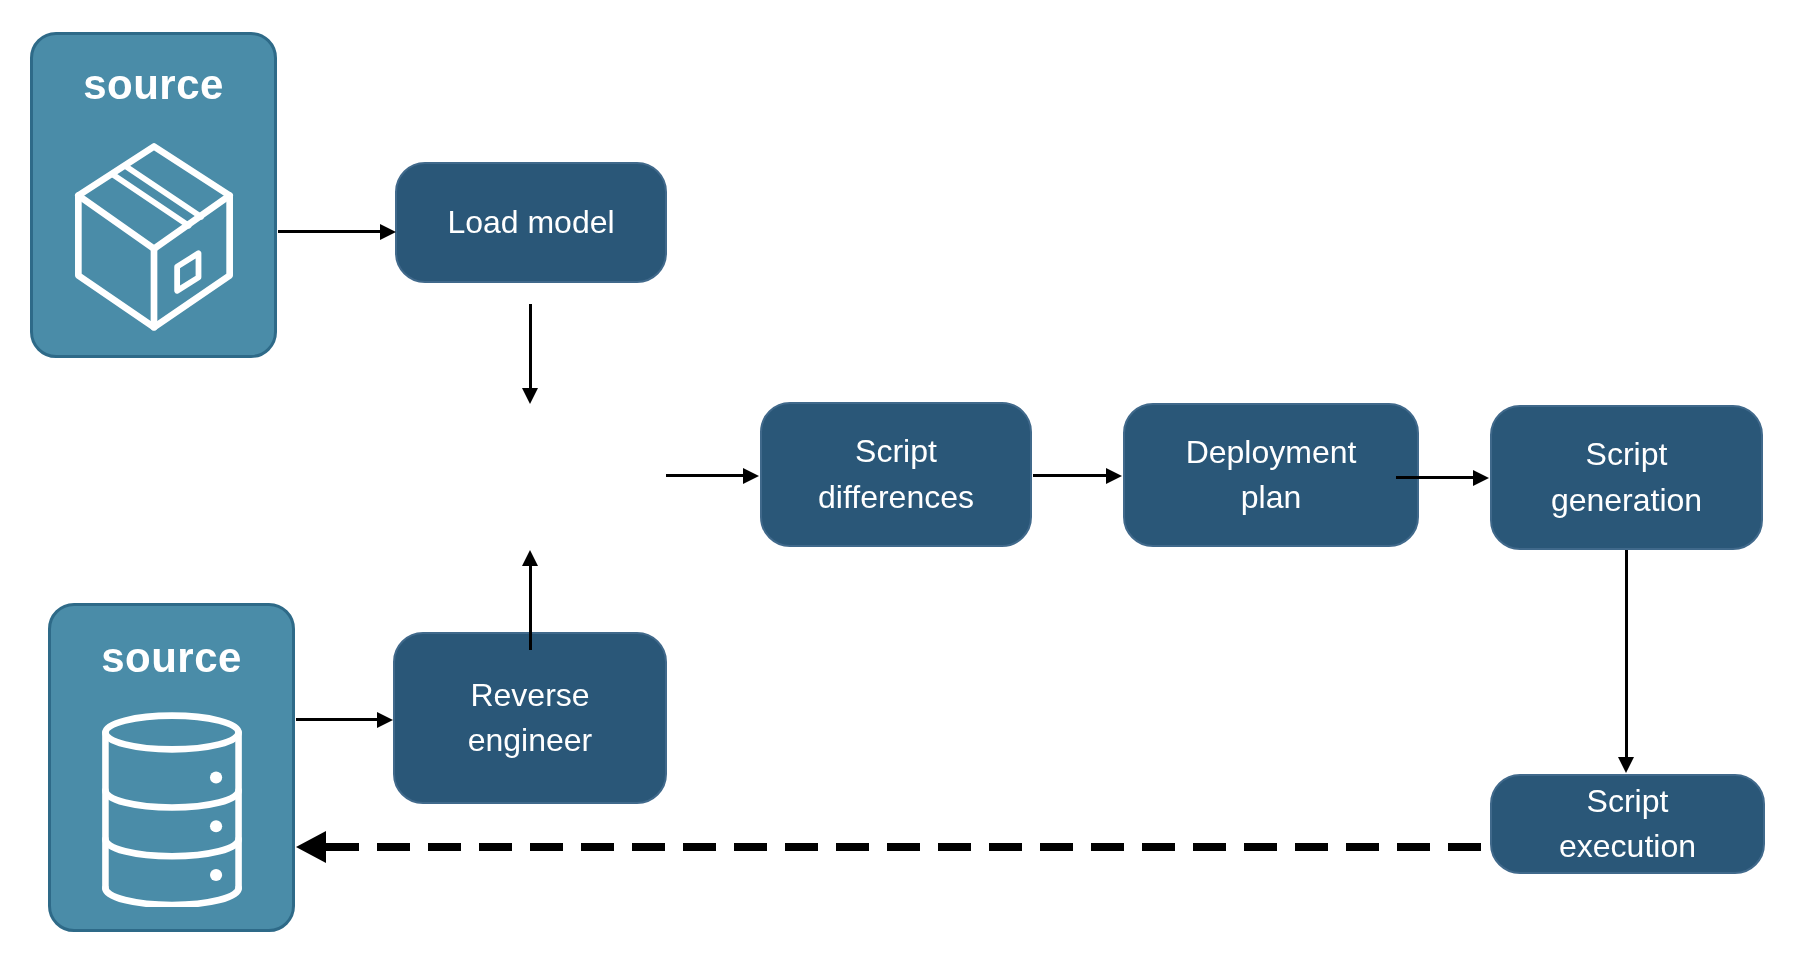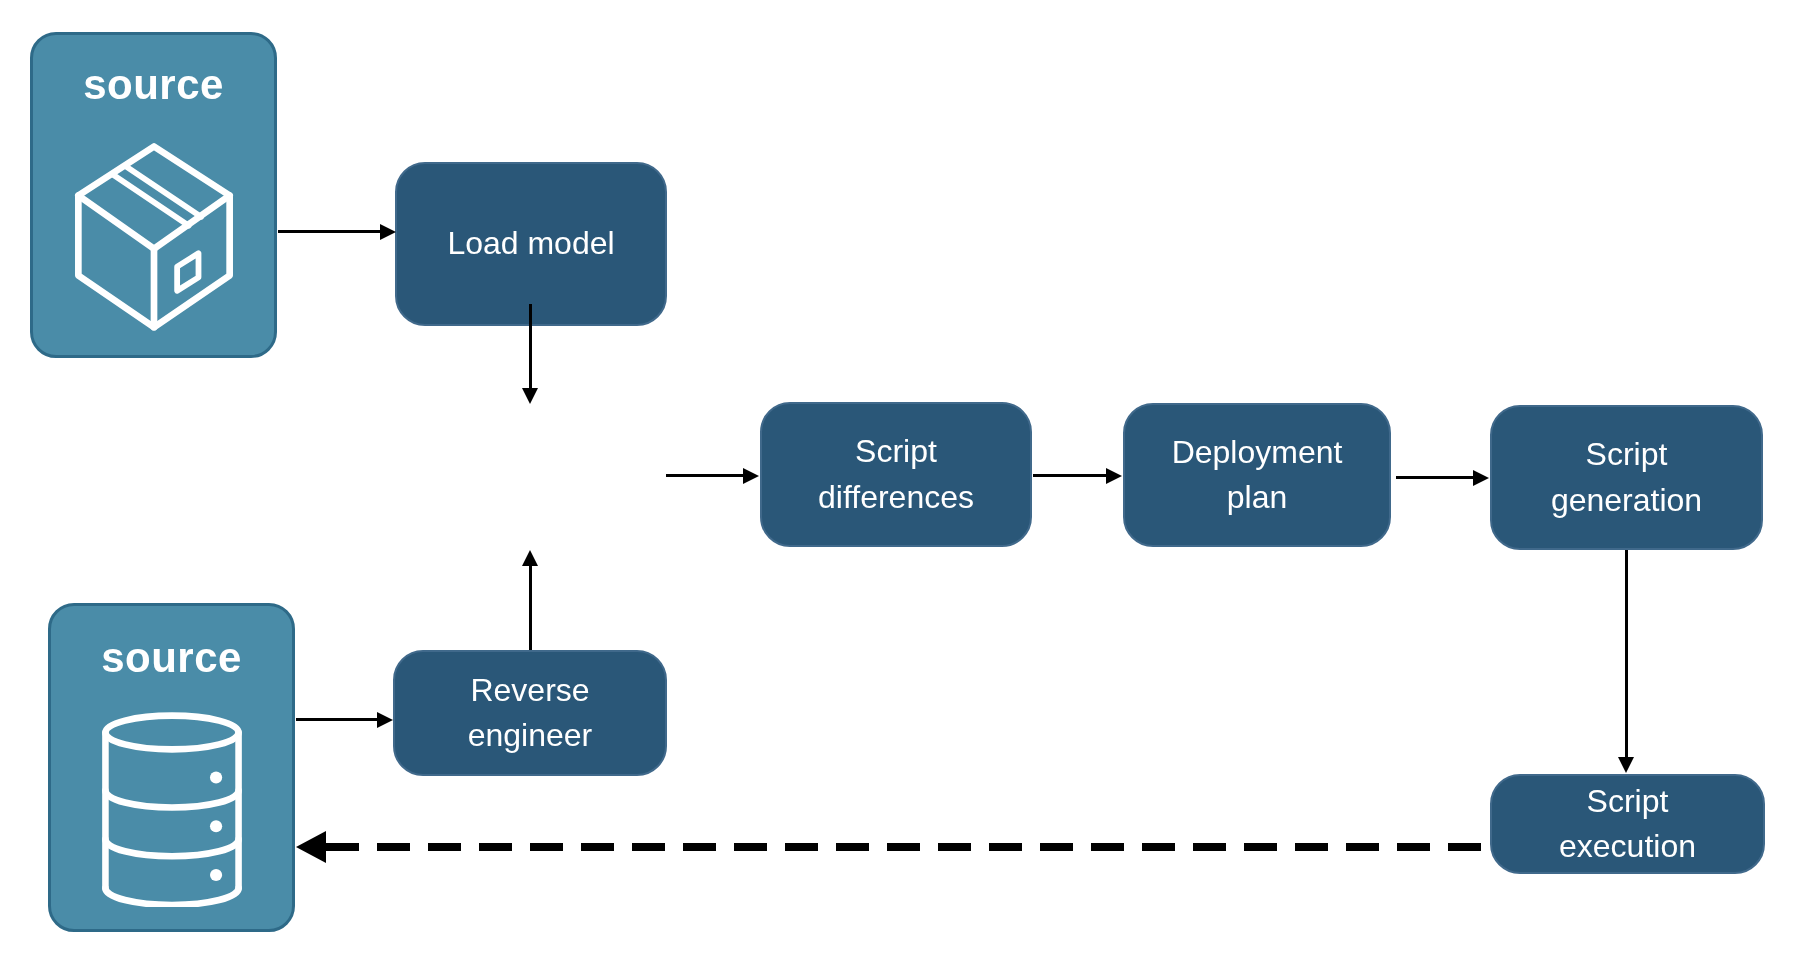--- a/index.html
+++ b/index.html
@@ -34,26 +34,26 @@
   .light-label { font-size: 42px; font-weight: bold; letter-spacing: 0.5px; }
 
   #n-source { left: 30px;  top: 32px;  width: 247px; height: 326px; }
   #n-source .light-label { margin-top: 26px; }
   #n-source svg { margin-top: 24px; }
 
   #n-target { left: 48px;  top: 603px; width: 247px; height: 329px; }
   #n-target .light-label { margin-top: 28px; }
   #n-target svg { margin-top: 26px; }
 
-  #n-load-model        { left: 395px;  top: 162px; width: 272px; height: 164px; text-align: right; }
+  #n-load-model        { left: 395px;  top: 162px; width: 272px; height: 121px; text-align: right; }
   #n-model-comparison  { left: 393px;  top: 403px; width: 272px; height: 145px; }
   #n-model-differences { left: 760px;  top: 402px; width: 272px; height: 145px; }
-  #n-deployment-plan   { left: 1123px; top: 403px; width: 268px; height: 144px; }
+  #n-deployment-plan   { left: 1123px; top: 403px; width: 296px; height: 144px; }
   #n-script-generation { left: 1490px; top: 405px; width: 273px; height: 145px; }
-  #n-reverse-engineer  { left: 393px;  top: 650px; width: 274px; height: 126px; }
+  #n-reverse-engineer  { left: 393px;  top: 632px; width: 274px; height: 172px; }
   #n-script-execution  { left: 1490px; top: 774px; width: 275px; height: 100px; }
 
   
   .aline-h { position: absolute; height: 3px; background: var(--arrow, #000); }
   .aline-v { position: absolute; width: 3px;  background: var(--arrow, #000); }
   .ahead   { position: absolute; width: 0; height: 0; }
   .ahead.right { border-top: 8px solid transparent; border-bottom: 8px solid transparent; border-left: 16px solid var(--arrow, #000); }
   .ahead.left-big { border-top: 16px solid transparent; border-bottom: 16px solid transparent; border-right: 30px solid var(--arrow, #000); }
   .ahead.down  { border-left: 8px solid transparent; border-right: 8px solid transparent; border-top: 16px solid var(--arrow, #000); }
   .ahead.up    { border-left: 8px solid transparent; border-right: 8px solid transparent; border-bottom: 16px solid var(--arrow, #000); }

